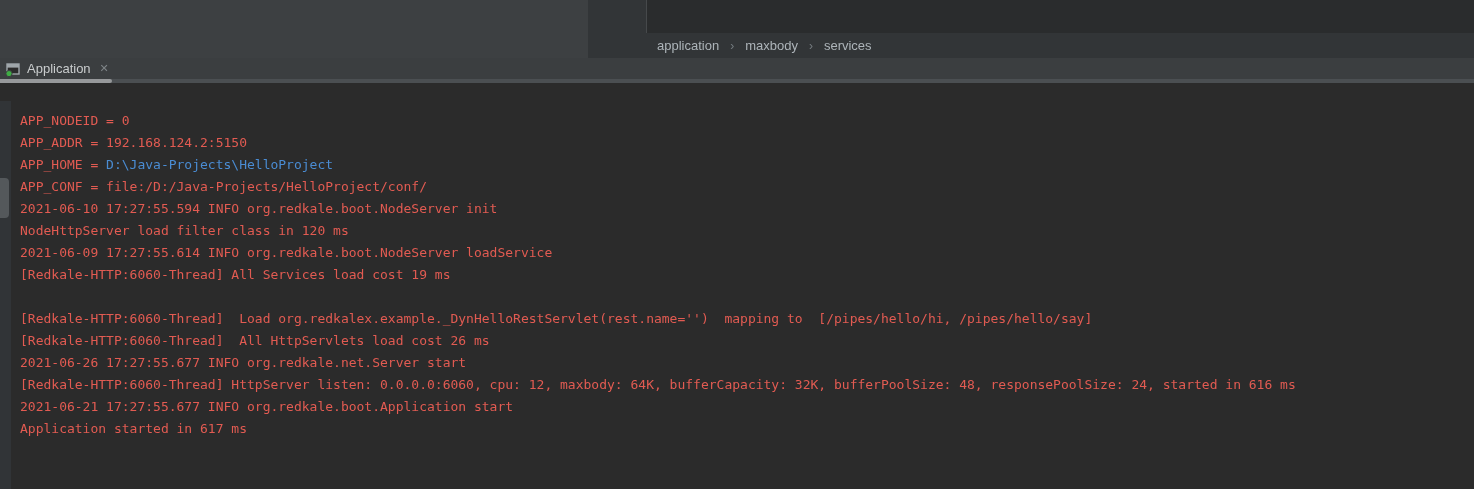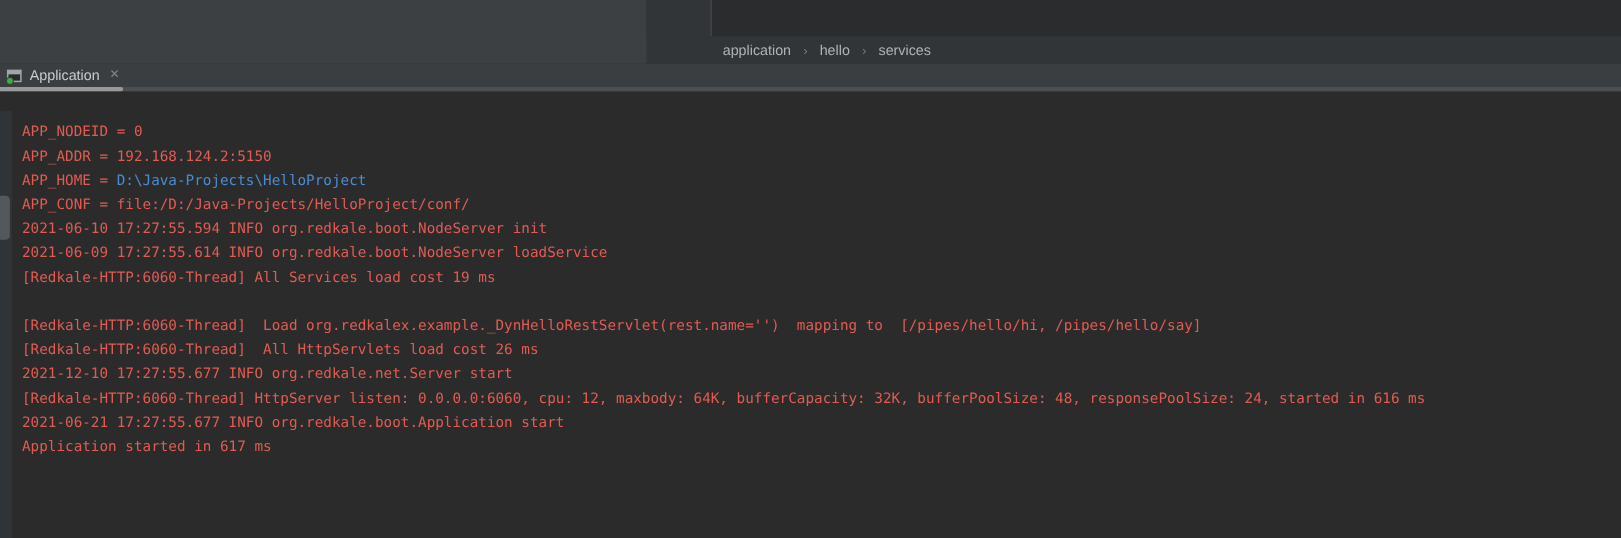--- a/index.html
+++ b/index.html
@@ -47,21 +47,21 @@
 </head>
 <body style="--console-bg: #2b2b2b; --editor-panel-bg: #3d4042; --top-dark-bg: #2a2c2d; --breadcrumb-bg: #323537; --tabbar-bg: #3b3e40; --gutter-bg: #313437; --stderr-text: #e25b52; --link-text: #4a8cd3; --breadcrumb-text: #adb4b9; --breadcrumb-sep: #757c80; --tab-label-text: #c9cccd; --running-indicator: #3fae44;">
 
 <div class="editor-panel"></div>
 <div class="top-right-strip"></div>
 <div class="top-mid-strip"></div>
 
 <div class="breadcrumb-bar">
   <span class="crumb">application</span>
   <span class="crumb-sep">›</span>
-  <span class="crumb">hello</span>
+  <span class="crumb">maxbody</span>
   <span class="crumb-sep">›</span>
   <span class="crumb">services</span>
 </div>
 
 <div class="tabbar">
   <div class="tab">
     <span class="tab-icon">
       <svg width="16" height="16" viewBox="0 0 16 16">
         <rect x="2" y="3" width="12" height="10" fill="#2b2b2b" stroke="#9fa6aa" stroke-width="1.4"></rect>
         <rect x="2" y="3" width="12" height="3.6" fill="#9fa6aa"></rect>
@@ -78,23 +78,24 @@
 <div class="console">
   <div class="gutter">
     <div class="scroll-thumb"></div>
   </div>
   <div class="console-log">
       <div class="console-line"><span class="seg-err">APP_NODEID = 0</span></div>
       <div class="console-line"><span class="seg-err">APP_ADDR = 192.168.124.2:5150</span></div>
       <div class="console-line"><span class="seg-err">APP_HOME = </span><span class="seg-link">D:\Java-Projects\HelloProject</span></div>
       <div class="console-line"><span class="seg-err">APP_CONF = file:/D:/Java-Projects/HelloProject/conf/</span></div>
       <div class="console-line"><span class="seg-err">2021-06-10 17:27:55.594 INFO org.redkale.boot.NodeServer init</span></div>
+      <div class="console-line"><span class="seg-err">NodeHttpServer load filter class in 120 ms</span></div>
       <div class="console-line"><span class="seg-err">2021-06-09 17:27:55.614 INFO org.redkale.boot.NodeServer loadService</span></div>
       <div class="console-line"><span class="seg-err">[Redkale-HTTP:6060-Thread] All Services load cost 19 ms</span></div>
       <div class="console-line"></div>
       <div class="console-line"><span class="seg-err">[Redkale-HTTP:6060-Thread]  Load org.redkalex.example._DynHelloRestServlet(rest.name='')  mapping to  [/pipes/hello/hi, /pipes/hello/say]</span></div>
       <div class="console-line"><span class="seg-err">[Redkale-HTTP:6060-Thread]  All HttpServlets load cost 26 ms</span></div>
-      <div class="console-line"><span class="seg-err">2021-12-10 17:27:55.677 INFO org.redkale.net.Server start</span></div>
+      <div class="console-line"><span class="seg-err">2021-06-26 17:27:55.677 INFO org.redkale.net.Server start</span></div>
       <div class="console-line"><span class="seg-err">[Redkale-HTTP:6060-Thread] HttpServer listen: 0.0.0.0:6060, cpu: 12, maxbody: 64K, bufferCapacity: 32K, bufferPoolSize: 48, responsePoolSize: 24, started in 616 ms</span></div>
       <div class="console-line"><span class="seg-err">2021-06-21 17:27:55.677 INFO org.redkale.boot.Application start</span></div>
       <div class="console-line"><span class="seg-err">Application started in 617 ms</span></div>
     </div>
 </div>
 
 </body></html>

